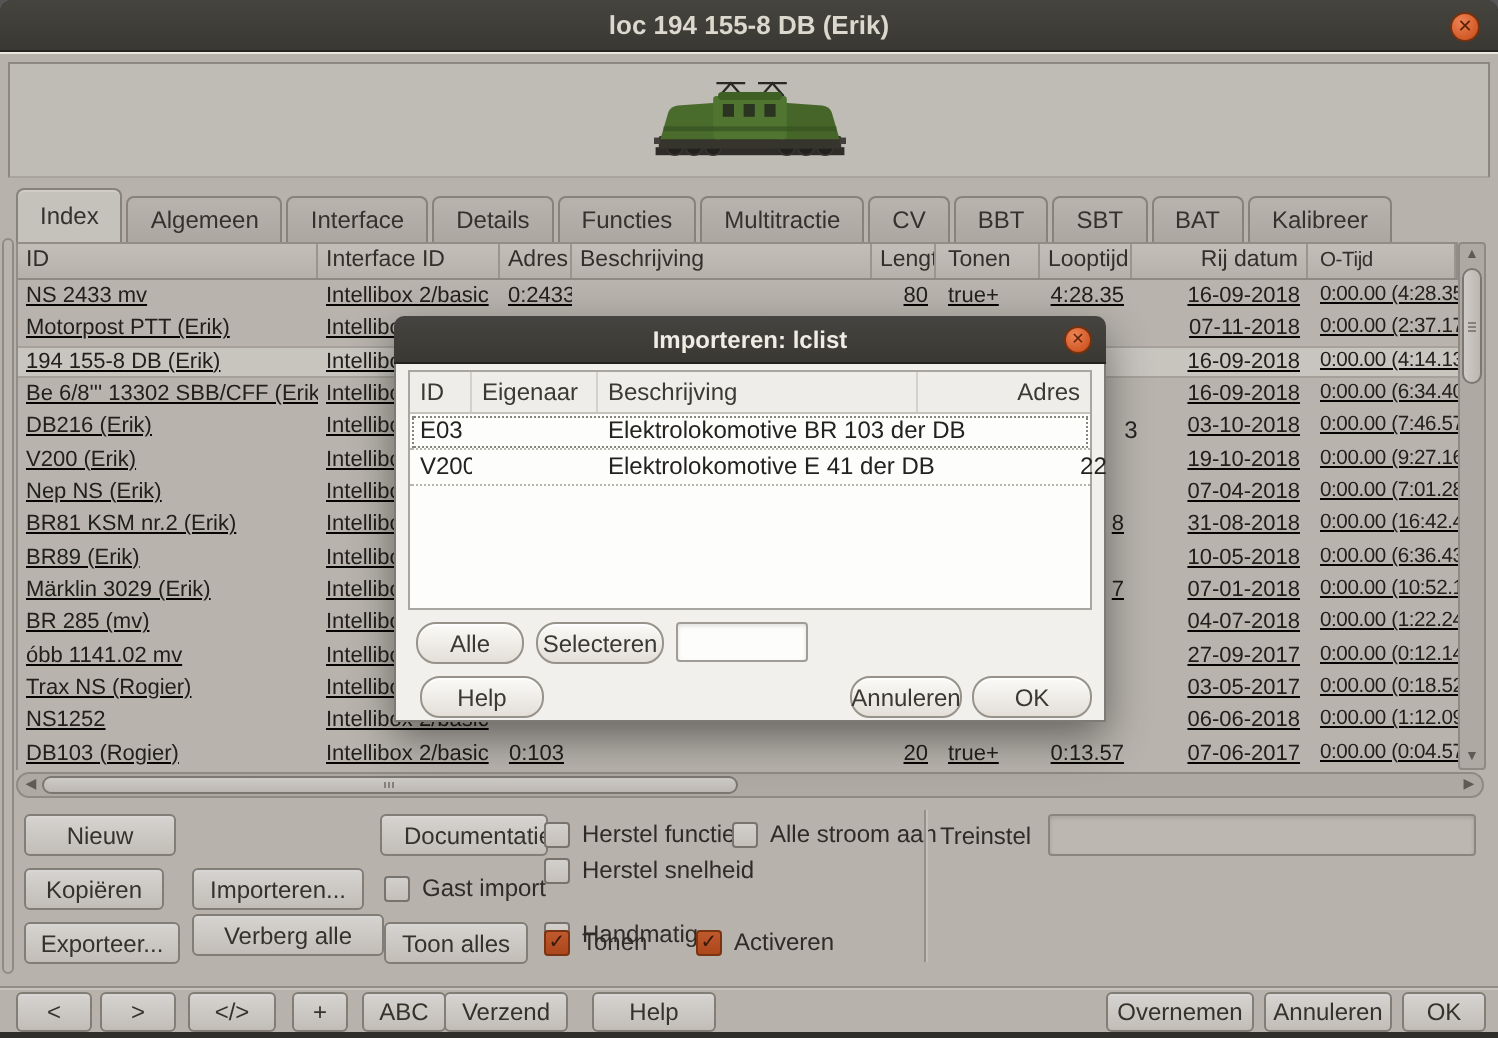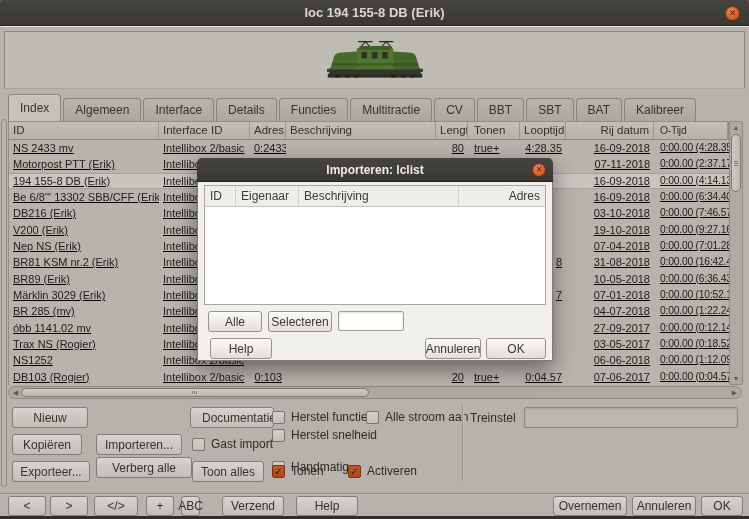--- a/index.html
+++ b/index.html
@@ -158,21 +158,21 @@
     background:#fdfdfc; border:1px solid #a9a5a0;
   }
   .dhead { display:flex; height:21px; background:#efede9; border-bottom:1px solid #c6c2bc;
     font-size:12px; color:#3c3a35; }
   .dh { line-height:20px; padding:0 5px; border-right:1px solid #d4d1cc; white-space:nowrap; overflow:hidden; flex:none; }
   .d0{width:31px}.d1{width:63px}.d2{flex:1 1 auto;width:auto}.d3{width:86px;text-align:right;border-right:none}
   .drow { display:flex; height:18px; line-height:17px; font-size:12px; color:#23221f;
     border-bottom:1px dotted #b7b3ad; }
   .drow.focus { outline:1px dotted #87837d; outline-offset:-2px; }
   .dcell { padding:0 5px; white-space:nowrap; overflow:hidden; flex:none; }
-  .dialog .btn { box-shadow:inset 0 1px 0 rgba(255,255,255,.8); }
+  .dialog .btn { box-shadow:inset 0 1px 0 rgba(255,255,255,.8);border-radius:10px; }
 </style>
 </head>
 <body>
 
 <div id="app">
 
   <div class="titlebar">
     <div class="title">loc 194 155-8 DB (Erik)</div>
     <div class="close-btn">✕</div>
   </div>
@@ -386,21 +386,21 @@
           <div class="td c7">06-06-2018</div>
           <div class="td c8">0:00.00 (1:12.09)</div>
         </div>
         <div class="tr">
           <div class="td c0">DB103 (Rogier)</div>
           <div class="td c1">Intellibox 2/basic</div>
           <div class="td c2">0:103</div>
           <div class="td c3"></div>
           <div class="td c4">20</div>
           <div class="td c5">true+</div>
-          <div class="td c6">0:04.57</div>
+          <div class="td c6">0:13.57</div>
           <div class="td c7">07-06-2017</div>
           <div class="td c8">0:00.00 (0:04.57)</div>
         </div>
       </div>
 
     <div class="vscroll">
       <div class="arrow up">▲</div>
       <div class="v-thumb"></div>
       <div class="arrow down">▼</div>
     </div>
@@ -452,21 +452,21 @@
       <div class="divider-v"></div>
       <div class="field-label" style="left:470px; top:10px;">Treinstel</div>
       <input class="text-input" style="left: 524px; top: 6px; width: 214px;" value="">
     </div>
 
     <div class="bottombar">
         <div class="btn" style="left: 8px; width: 38px;">&lt;</div>
         <div class="btn" style="left: 50px; width: 38px;">&gt;</div>
         <div class="btn" style="left: 94px; width: 44px;">&lt;/&gt;</div>
         <div class="btn" style="left: 146px; width: 28px;">+</div>
-        <div class="btn" style="left: 181px; width: 19px;">ABC</div>
+        <div class="btn" style="left: 181px; width: 42px;">ABC</div>
         <div class="btn" style="left: 222px; width: 62px;">Verzend</div>
         <div class="btn" style="left: 296px; width: 62px;">Help</div>
         <div class="btn" style="left: 553px; width: 74px;">Overnemen</div>
         <div class="btn" style="left: 632px; width: 64px;">Annuleren</div>
         <div class="btn" style="left: 701px; width: 42px;">OK</div>
       </div>
 
     <div class="dim-overlay"></div>
   </div>
 
@@ -476,20 +476,34 @@
       <div class="close-btn">✕</div>
     </div>
     <div class="body">
       <div class="dtable">
         <div class="dhead">
             <div class="dh d0">ID</div>
             <div class="dh d1">Eigenaar</div>
             <div class="dh d2">Beschrijving</div>
             <div class="dh d3">Adres</div>
           </div>
+        <div id="dialog-rows">
+            <div class="drow focus">
+              <div class="dcell d0">E03</div>
+              <div class="dcell d1"></div>
+              <div class="dcell d2">Elektrolokomotive BR 103 der DB</div>
+              <div class="dcell d3">3</div>
+            </div>
+            <div class="drow">
+              <div class="dcell d0">V200</div>
+              <div class="dcell d1"></div>
+              <div class="dcell d2">Elektrolokomotive E 41 der DB</div>
+              <div class="dcell d3">22</div>
+            </div>
+          </div>
       </div>
       <div class="btn" style="left:10px; top:129px; width:54px;">Alle</div>
       <div class="btn" style="left:70px; top:129px; width:64px;">Selecteren</div>
       <input class="text-input" style="left: 140px; top: 129px; width: 66px; height: 20px; background: rgb(253, 253, 252);" value="">
       <div class="btn" style="left:12px; top:156px; width:62px;">Help</div>
       <div class="btn" style="left:227px; top:156px; width:56px;">Annuleren</div>
       <div class="btn" style="left:288px; top:156px; width:60px;">OK</div>
     </div>
   </div>
 

